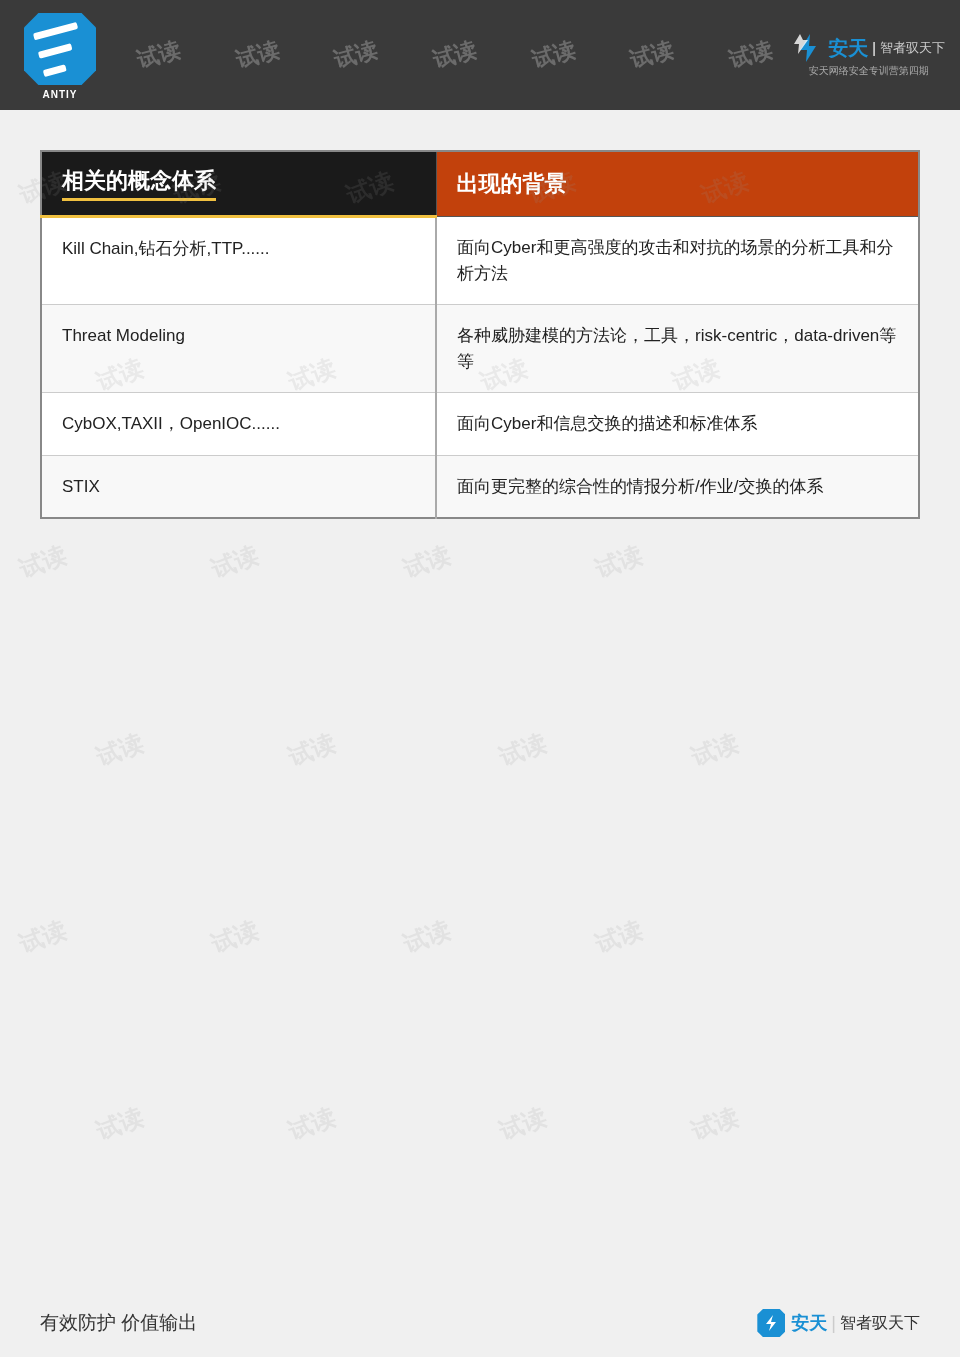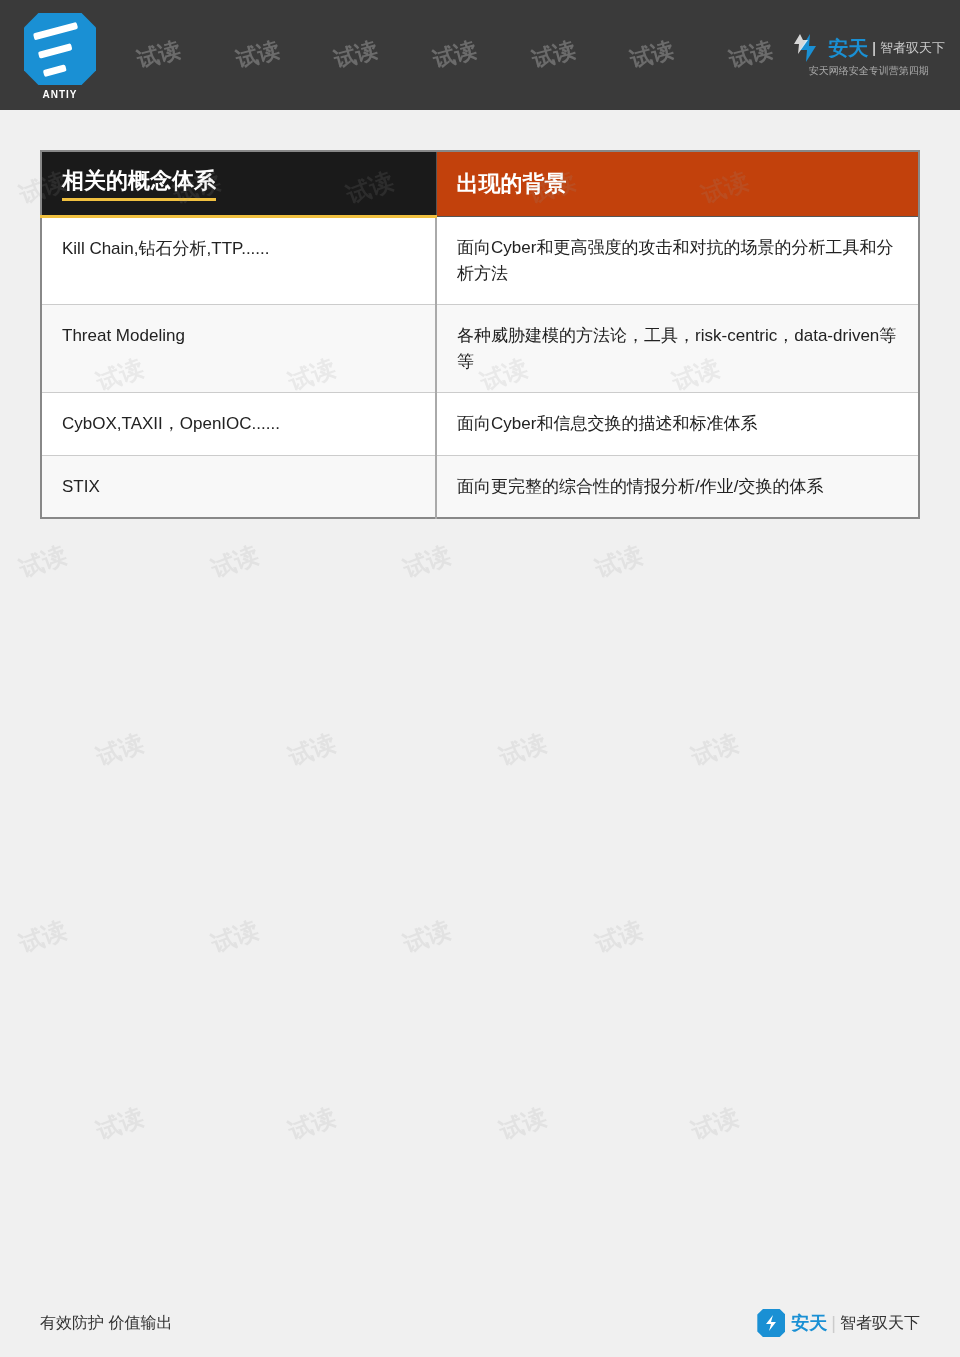--- a/index.html
+++ b/index.html
@@ -223,21 +223,21 @@
       bottom: 20px;
       left: 0;
       right: 0;
       padding: 0 40px;
       display: flex;
       justify-content: space-between;
       align-items: center;
     }
 
     .footer-left {
-      font-size: 16px;
+      font-size: 19px;
       color: #333;
       font-weight: 500;
     }
 
     .footer-right {
       display: flex;
       align-items: center;
       gap: 6px;
     }
 

